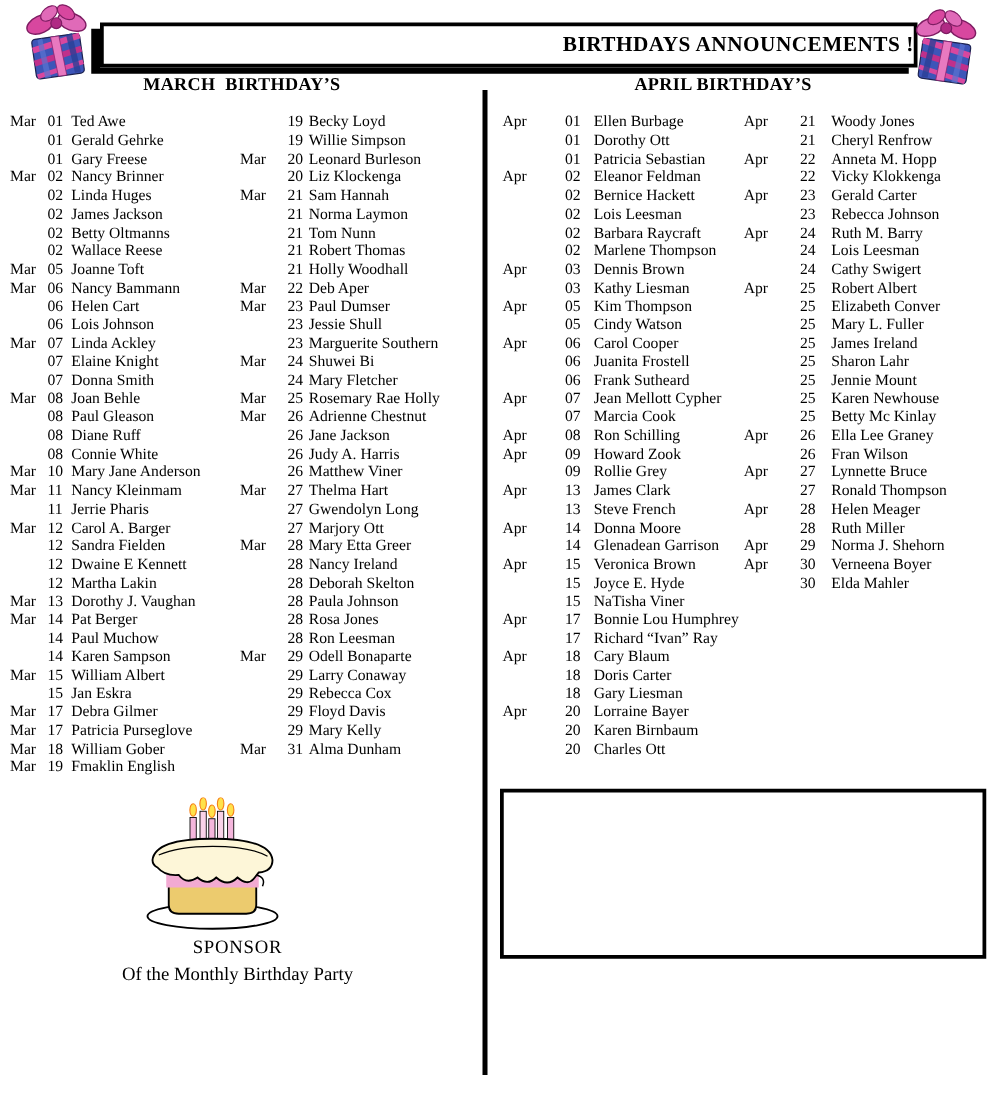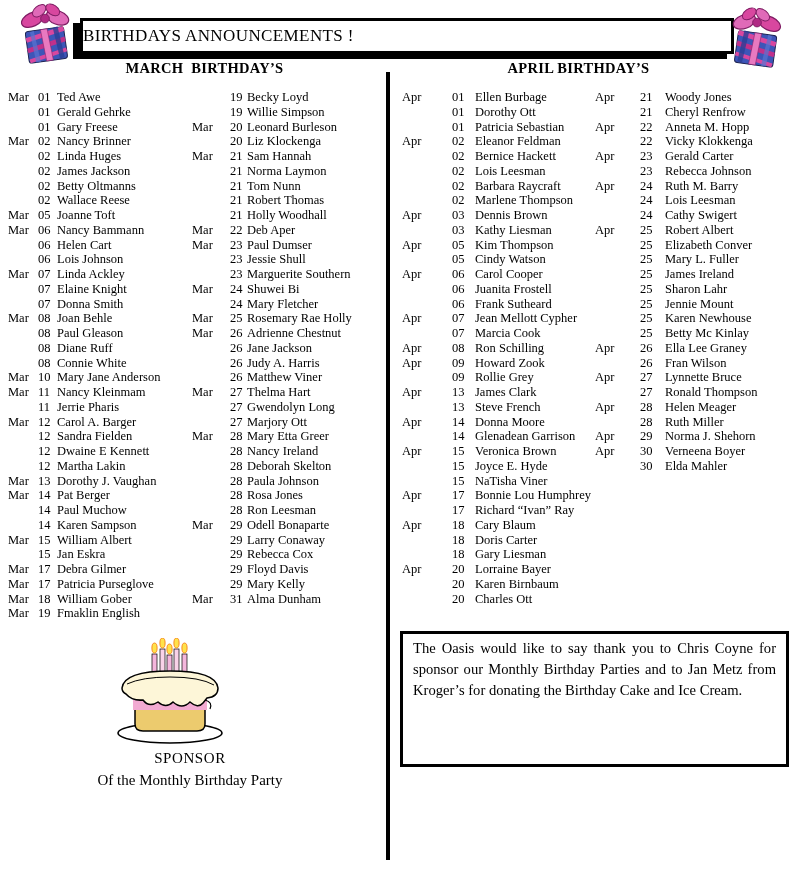--- a/index.html
+++ b/index.html
@@ -3,31 +3,31 @@
 <meta charset="utf-8">
 <style>
   html,body{margin:0;padding:0;}
   body{
     width:800px;height:874px;background:#ffffff;position:relative;
     font-family:"Liberation Serif", serif;color:#000;overflow:hidden;
   }
   .title-box{
     position:absolute;left:80px;top:18px;width:648px;height:30px;
     border:3px solid #000;box-shadow:-7px 5px 0 #000;background:#fff;
-    display:flex;align-items:center;justify-content:flex-start;
-    font-weight:normal;font-size:17px;letter-spacing:.4px;
+    display:flex;align-items:center;justify-content:flex-end;
+    font-weight:bold;font-size:17px;letter-spacing:.4px;
   }
   .gift{position:absolute;width:58px;height:64px;}
   .gift-left{left:16px;top:2px;}
   .gift-right{left:728px;top:6px;transform:scaleX(-1);}
   .col-header{
     position:absolute;top:60px;font-weight:bold;font-size:14.5px;
     text-align:center;white-space:pre;letter-spacing:.3px;
   }
-  .march-header{left:11px;width:387px;}
+  .march-header{left:0px;width:387px;}
   .april-header{left:391px;width:375px;}
   .divider{position:absolute;left:386px;top:72px;width:4px;height:788px;background:#000;}
   .list-col{position:absolute;top:90px;}
   .brow{display:grid;line-height:14.75px;font-size:12.5px;white-space:nowrap;}
   .march-1{left:8px;width:182px;}
   .march-1 .brow{grid-template-columns:30px 19px auto;}
   .march-2{left:192px;width:195px;}
   .march-2 .brow{grid-template-columns:38px 17px auto;}
   .april-1{left:402px;width:192px;}
   .april-1 .brow{grid-template-columns:50px 23px auto;}
@@ -798,14 +798,13 @@
     <path d="M12,50 Q14,33 60,33 Q106,33 108,50 Q108,59 97,60 L93,65 Q88,71 80,64 Q72,72 63,64 Q56,71 48,64 Q39,70 33,62 Q22,63 16,56 Q12,54 12,50 Z" fill="#fdf6d8" stroke="#000" stroke-width="1.5"></path>
     <path d="M17,46 Q32,39 60,39 Q90,39 104,47" fill="none" stroke="#000" stroke-width="1"></path>
     <path d="M95,62 q8,2 5,9" fill="none" stroke="#000" stroke-width="1.2"></path>
   </svg>
 </div>
 
 <div class="sponsor-label">SPONSOR</div>
 <div class="sponsor-sub">Of the Monthly Birthday Party</div>
 
 <div class="thankyou-box">
-  <div class="ty-body">The Oasis would like to say thank you to Chris Coyne for sponsor our Monthly Birthday Parties and to Jan Metz from Kroger’s for donating the Birthday Cake and Ice Cream.</div>
 </div>
 
 </body></html>

